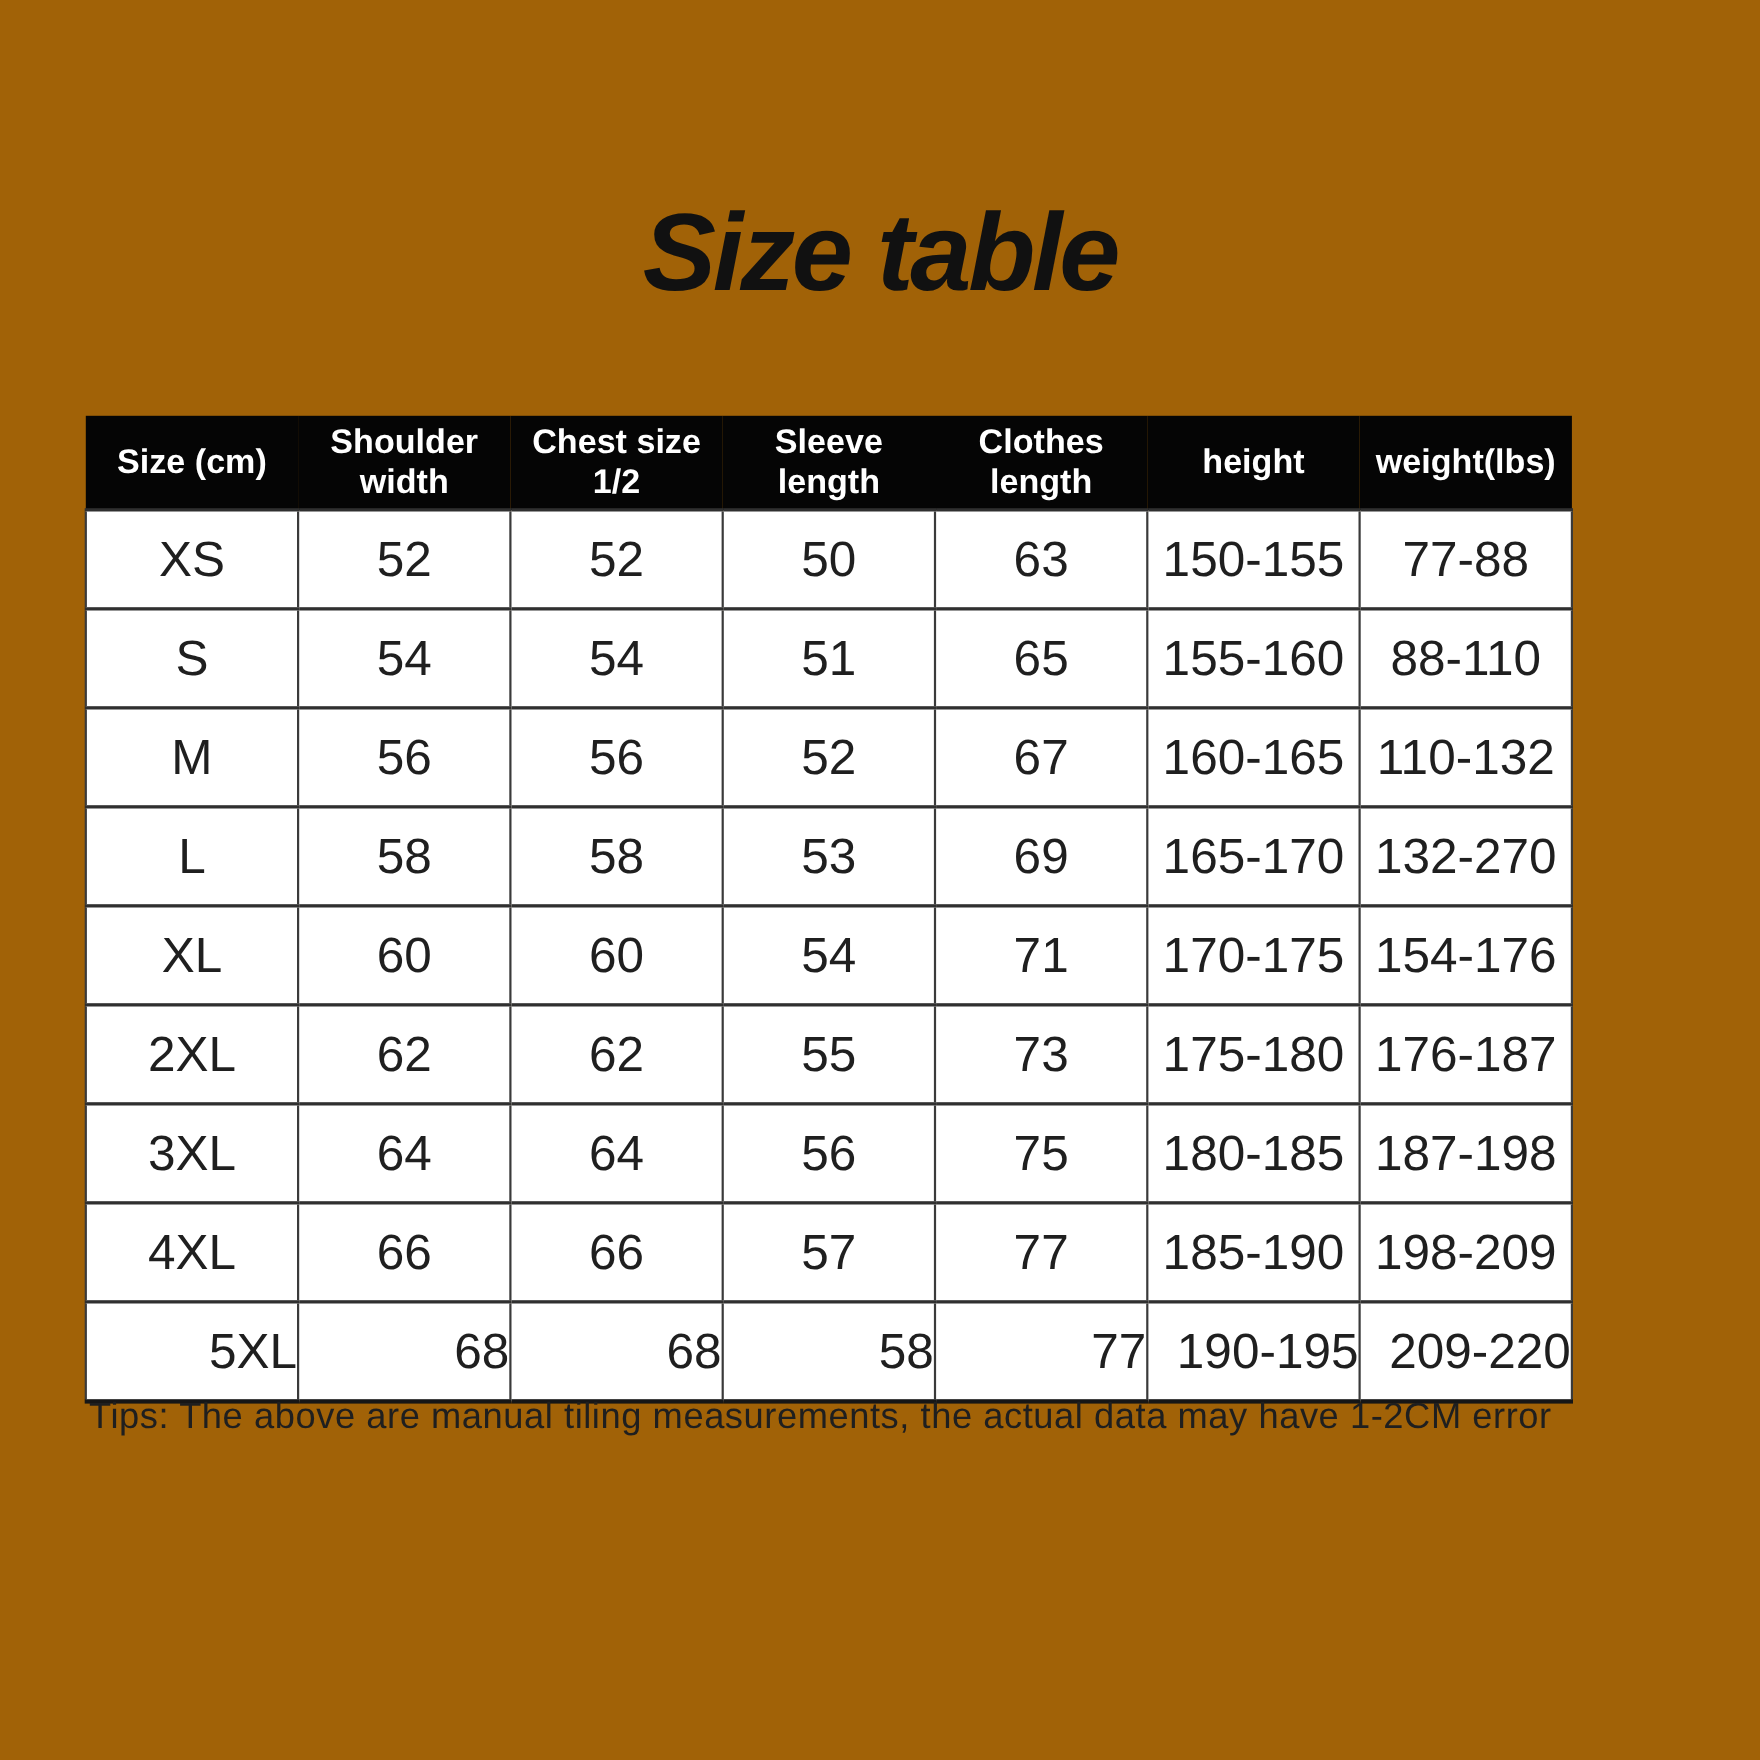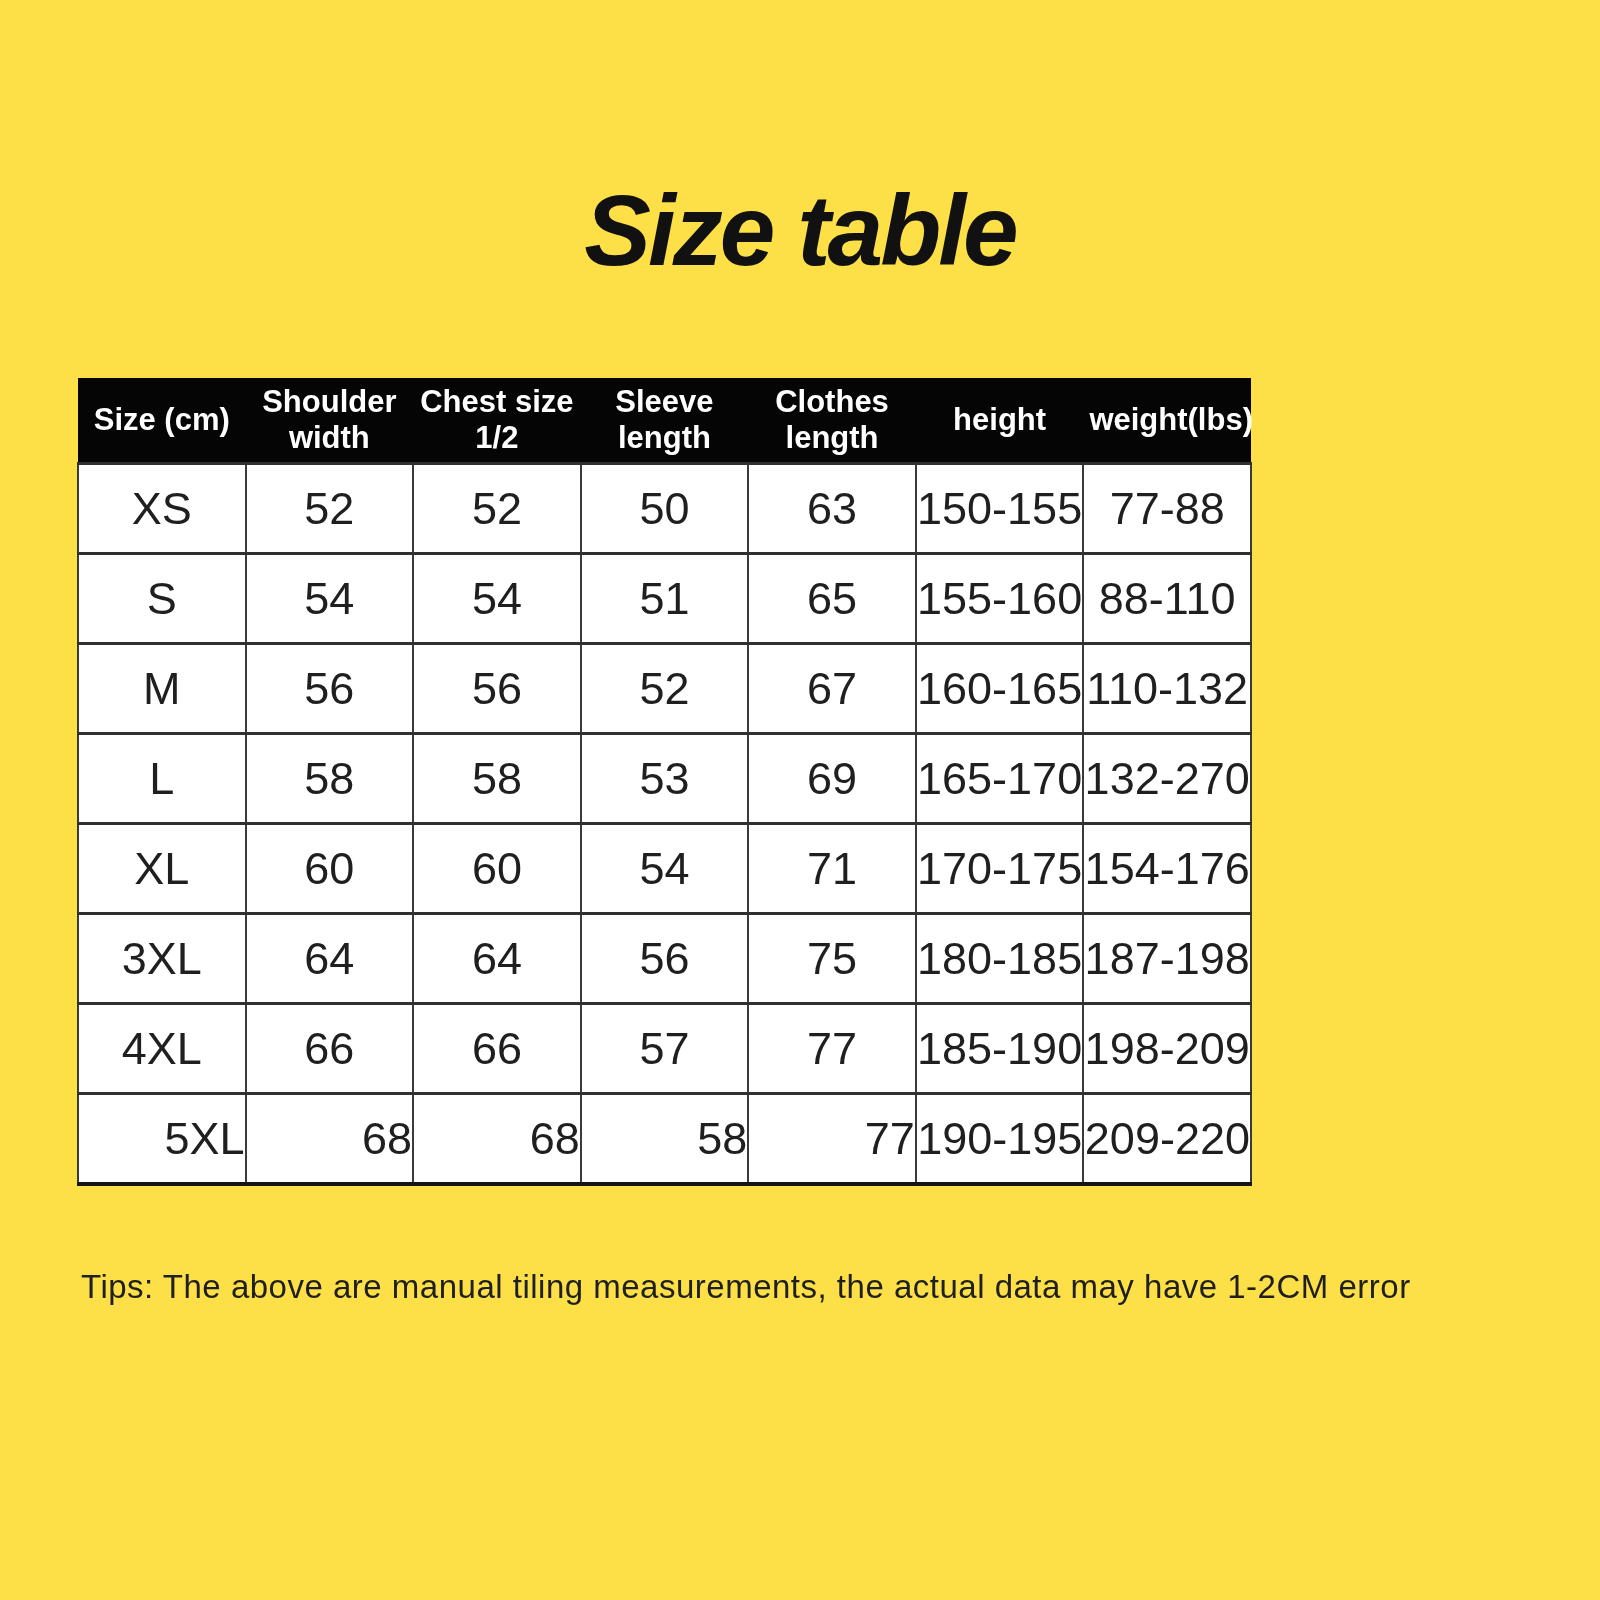--- a/index.html
+++ b/index.html
@@ -4,21 +4,21 @@
 <style>
   html, body {
     margin: 0;
     padding: 0;
     background: #ffffff;
   }
   .page {
     position: relative;
     width: 1600px;
     height: 1600px;
-    background: #fde047;
+    background: #a16207;
     overflow: hidden;
     font-family: "Liberation Sans", sans-serif;
   }
   .page-title {
     position: absolute;
     top: 180px;
     left: 0;
     width: 100%;
     margin: 0;
     text-align: center;
@@ -26,21 +26,21 @@
     line-height: 1.0;
     font-weight: bold;
     font-style: italic;
     letter-spacing: -3px;
     color: #111111;
   }
   table.size-table {
     position: absolute;
     left: 77px;
     top: 378px;
-    width: 1175px;
+    width: 1353px;
     border-collapse: collapse;
     table-layout: fixed;
   }
   table.size-table thead th {
     background: #050505;
     color: #ffffff;
     font-size: 31px;
     font-weight: bold;
     height: 84px;
     vertical-align: middle;
@@ -136,20 +136,29 @@
         <tr>
           <td>XL</td>
           <td>60</td>
           <td>60</td>
           <td>54</td>
           <td>71</td>
           <td>170-175</td>
           <td>154-176</td>
         </tr>
         <tr>
+          <td>2XL</td>
+          <td>62</td>
+          <td>62</td>
+          <td>55</td>
+          <td>73</td>
+          <td>175-180</td>
+          <td>176-187</td>
+        </tr>
+        <tr>
           <td>3XL</td>
           <td>64</td>
           <td>64</td>
           <td>56</td>
           <td>75</td>
           <td>180-185</td>
           <td>187-198</td>
         </tr>
         <tr>
           <td>4XL</td>

